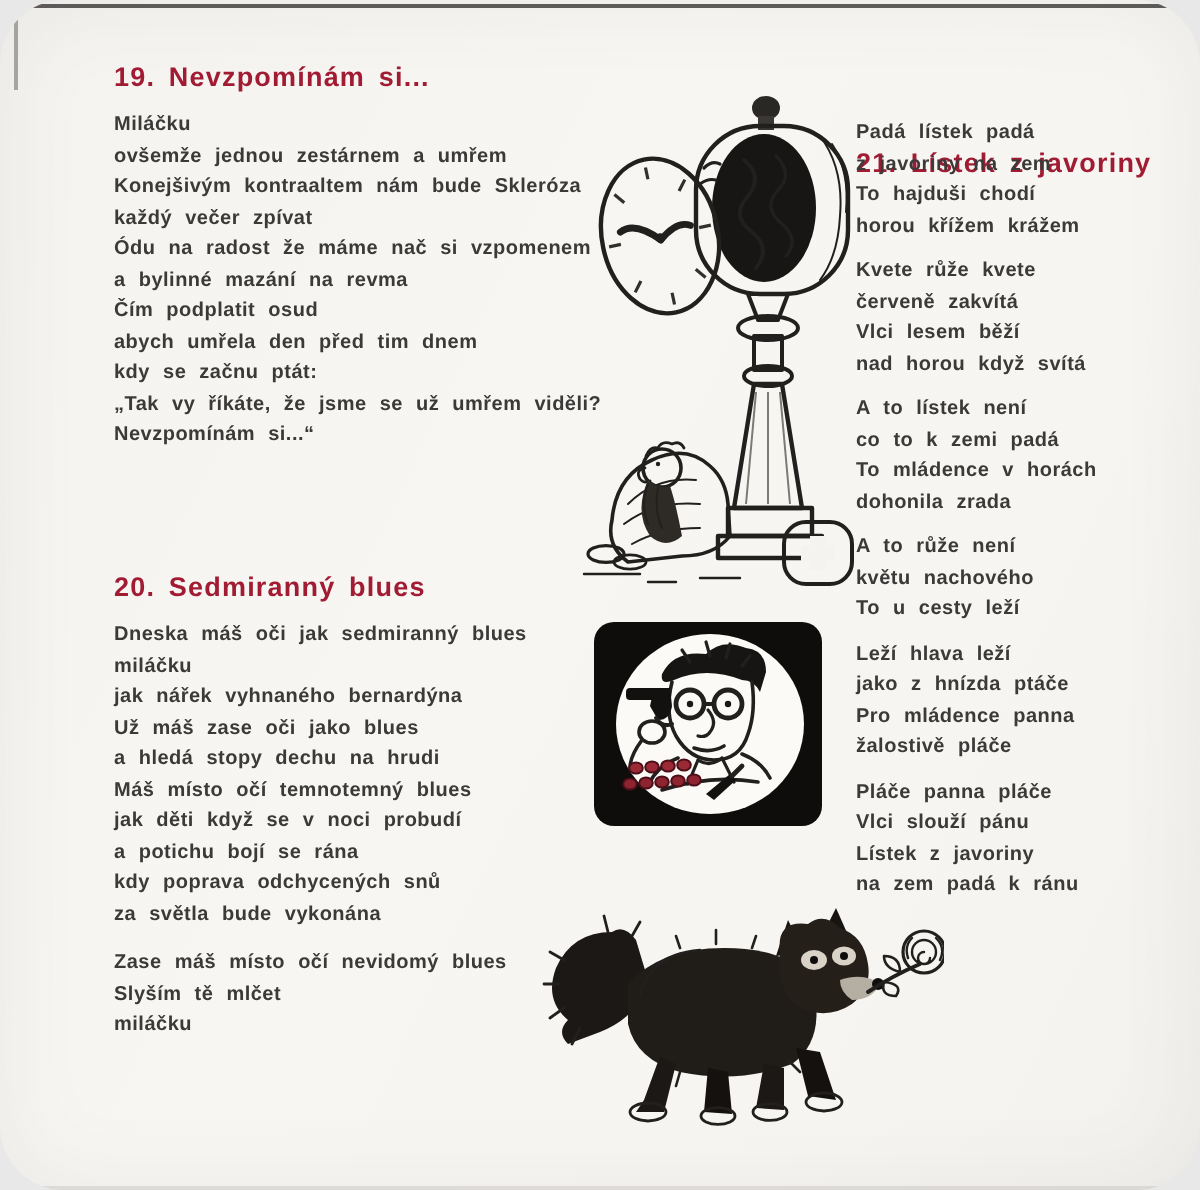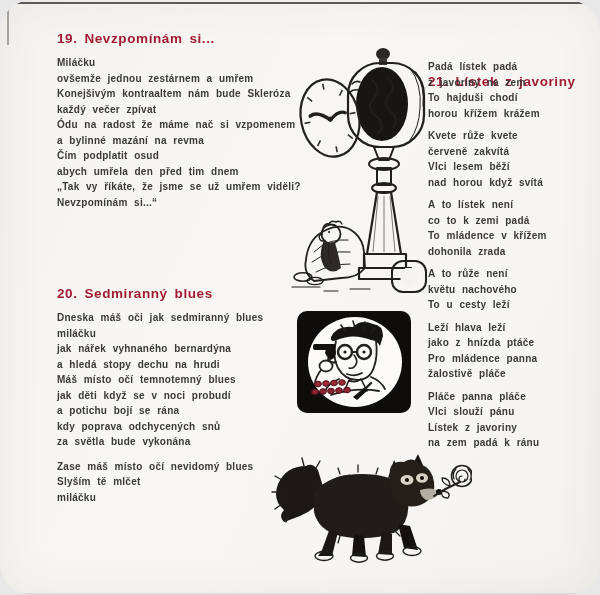--- a/index.html
+++ b/index.html
@@ -39,31 +39,33 @@
   <div class="stanza-block" style="left:57px;top:55px;">
     <div class="stanza">
         <div class="line">Miláčku</div>
         <div class="line">ovšemže jednou zestárnem a umřem</div>
         <div class="line">Konejšivým kontraaltem nám bude Skleróza</div>
         <div class="line">každý večer zpívat</div>
         <div class="line">Ódu na radost že máme nač si vzpomenem</div>
         <div class="line">a bylinné mazání na revma</div>
         <div class="line">Čím podplatit osud</div>
         <div class="line">abych umřela den před tim dnem</div>
+        <div class="line">kdy se začnu ptát:</div>
         <div class="line">„Tak vy říkáte, že jsme se už umřem viděli?</div>
         <div class="line">Nevzpomínám si...“</div>
       </div>
   </div>
 
   <h2 style="left:57px;top:286px;">20. Sedmiranný blues</h2>
   <div class="stanza-block" style="left:57px;top:310px;">
     <div class="stanza" style="margin-bottom:9px;">
         <div class="line">Dneska máš oči jak sedmiranný blues</div>
         <div class="line">miláčku</div>
         <div class="line">jak nářek vyhnaného bernardýna</div>
+        <div class="line">Už máš zase oči jako blues</div>
         <div class="line">a hledá stopy dechu na hrudi</div>
         <div class="line">Máš místo očí temnotemný blues</div>
         <div class="line">jak děti když se v noci probudí</div>
         <div class="line">a potichu bojí se rána</div>
         <div class="line">kdy poprava odchycených snů</div>
         <div class="line">za světla bude vykonána</div>
       </div>
     <div class="stanza">
         <div class="line">Zase máš místo očí nevidomý blues</div>
         <div class="line">Slyším tě mlčet</div>
@@ -81,21 +83,21 @@
       </div>
     <div class="stanza">
         <div class="line">Kvete růže kvete</div>
         <div class="line">červeně zakvítá</div>
         <div class="line">Vlci lesem běží</div>
         <div class="line">nad horou když svítá</div>
       </div>
     <div class="stanza">
         <div class="line">A to lístek není</div>
         <div class="line">co to k zemi padá</div>
-        <div class="line">To mládence v křížem</div>
+        <div class="line">To mládence v horách</div>
         <div class="line">dohonila zrada</div>
       </div>
     <div class="stanza">
         <div class="line">A to růže není</div>
         <div class="line">květu nachového</div>
         <div class="line">To u cesty leží</div>
       </div>
     <div class="stanza">
         <div class="line">Leží hlava leží</div>
         <div class="line">jako z hnízda ptáče</div>

